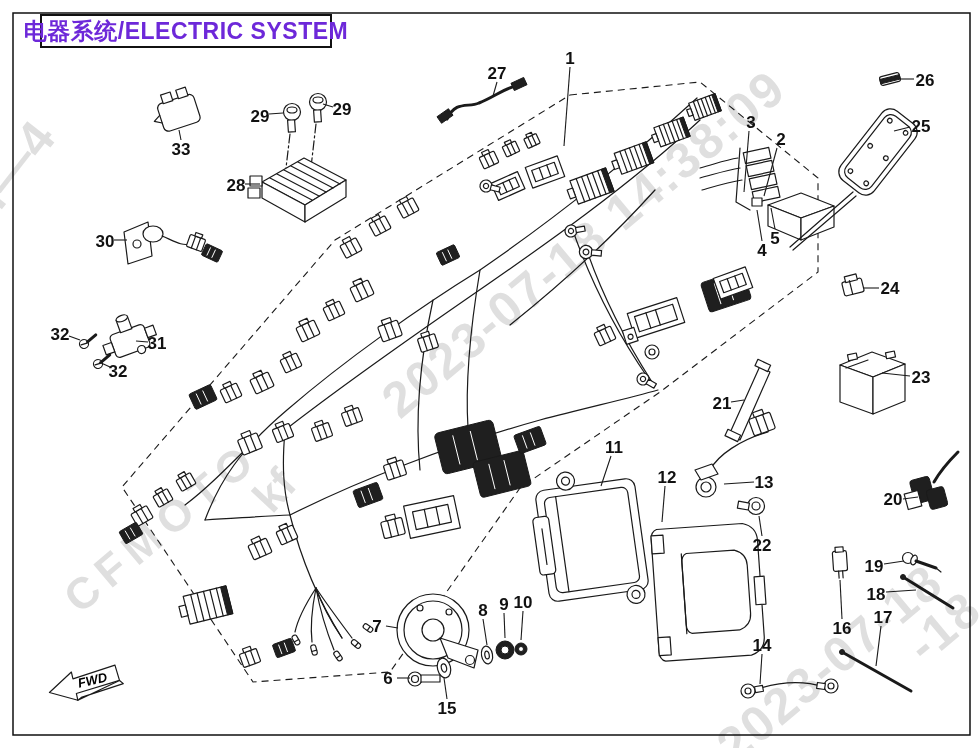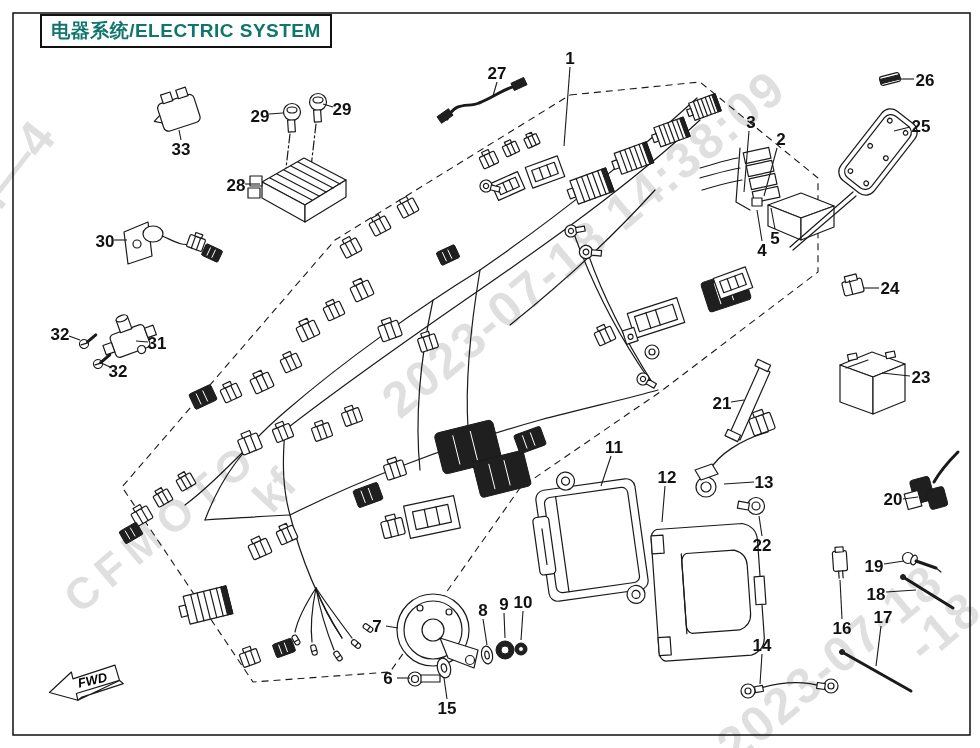--- a/index.html
+++ b/index.html
@@ -1,21 +1,21 @@
 <!DOCTYPE html>
 <html><head>
 <meta charset="utf-8">
 <style>
   html,body{margin:0;padding:0;background:#fff;}
   .page{position:relative;width:980px;height:748px;background:#ffffff;overflow:hidden;
         font-family:"Liberation Sans", sans-serif;}
   .title-box{position:absolute;left:40px;top:14px;width:292px;height:34px;
              border:2px solid #111;background:#fff;display:flex;align-items:center;
              justify-content:center;box-sizing:border-box;}
-  .title-box span{font-weight:bold;font-size:19px;color:#0f766e;letter-spacing:.5px;white-space:nowrap;}
+  .title-box span{font-weight:bold;font-size:23px;color:#6d28d9;letter-spacing:.5px;white-space:nowrap;}
   svg{position:absolute;left:0;top:0;}
   svg *{vector-effect:non-scaling-stroke;}
   .ln{stroke:#1a1a1a;fill:none;stroke-width:1.2;stroke-linecap:round;stroke-linejoin:round;}
   .fw{stroke:#1a1a1a;fill:#fff;stroke-width:1.2;stroke-linejoin:round;}
   .fd{stroke:#1a1a1a;fill:#1f1f1f;stroke-width:1;stroke-linejoin:round;}
   .thick{stroke:#1a1a1a;stroke-width:3;fill:none;stroke-linecap:round;}
   .callout{font-weight:bold;font-size:17px;fill:#111;}
   .wm{opacity:.14;fill:#222;font-weight:bold;}
 </style>
 </head>

